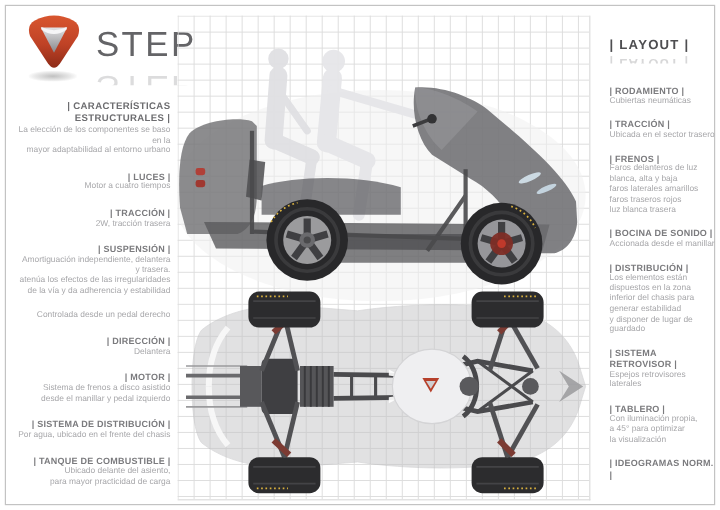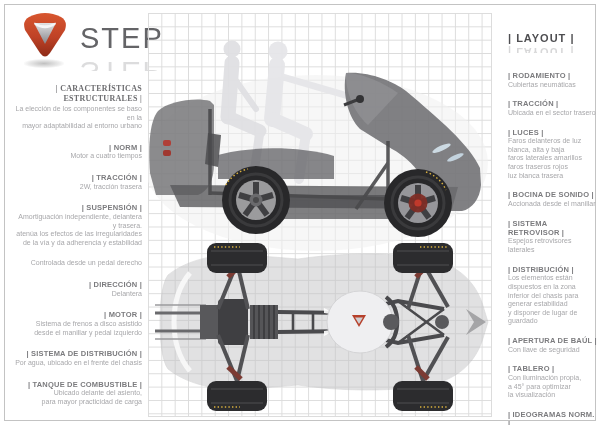--- a/index.html
+++ b/index.html
@@ -15,21 +15,21 @@
   .brand-row{position:relative;height:78px;text-align:left;}
   .logo{position:absolute;left:14px;top:4px;width:46px;height:48px;}
   .logo-shadow{position:absolute;left:16px;top:53px;width:40px;height:9px;
     background:radial-gradient(ellipse at center, rgba(90,90,90,.38) 0%, rgba(120,120,120,.15) 55%, rgba(255,255,255,0) 75%);}
   .brand-title{position:absolute;left:72px;top:15px;font-size:29px;line-height:34px;
     color:#646467;letter-spacing:2px;font-weight:400;white-space:nowrap;}
   .brand-mirror-wrap{position:absolute;left:72px;top:49px;height:16px;width:110px;overflow:hidden;opacity:.22;}
   .brand-mirror{display:block;font-size:29px;line-height:34px;color:#646467;letter-spacing:2px;
     transform:scaleY(-1);white-space:nowrap;}
 
-  .panel-header{font-size:8px;font-weight:700;color:#6d6d70;letter-spacing:.3px;line-height:10px;font-family:Liberation Serif, serif;}
+  .panel-header{font-size:8px;font-weight:700;color:#6d6d70;letter-spacing:.3px;line-height:10px;}
   .intro{font-size:7px;color:#a7a7aa;line-height:8.6px;white-space:pre-line;margin-top:1px;}
 
   .section{margin-top:12px;}
   .s-title{font-size:7.5px;font-weight:700;color:#7b7b7e;letter-spacing:.2px;line-height:9.2px;}
   .s-body{font-size:7px;color:#a7a7aa;line-height:8.6px;white-space:pre-line;margin-top:.5px;}
 
   
   .right-col{position:absolute;left:500px;top:6px;width:90px;text-align:left;padding-left:8px;box-sizing:content-box;}
   .layout-header{margin-top:26px;font-size:11px;font-weight:700;color:#4e4e51;letter-spacing:1px;line-height:13px;}
   .layout-mirror-wrap{height:8px;width:80px;overflow:hidden;opacity:.22;}
@@ -75,21 +75,21 @@
     <div class="brand-mirror-wrap">
       <span class="brand-mirror">STEP</span>
     </div>
   </div>
 
   <div class="panel-header">|  CARACTERÍSTICAS ESTRUCTURALES  |</div>
   <div class="intro">La elección de los componentes se baso en la
 mayor adaptabilidad al entorno urbano</div>
 
   <div class="section">
-    <div class="s-title">|  NORM  |</div>
+    <div class="s-title">|  LUCES  |</div>
     <div class="s-body">Motor a cuatro tiempos</div>
   </div>
   <div class="section">
     <div class="s-title">|  TRACCIÓN  |</div>
     <div class="s-body">2W, tracción trasera</div>
   </div>
   <div class="section">
     <div class="s-title">|  SUSPENSIÓN  |</div>
     <div class="s-body">Amortiguación independiente, delantera
 y trasera.
@@ -314,47 +314,43 @@
 
   <div class="section first-section">
     <div class="s-title">|  RODAMIENTO  |</div>
     <div class="s-body">Cubiertas neumáticas</div>
   </div>
   <div class="section">
     <div class="s-title">|  TRACCIÓN  |</div>
     <div class="s-body">Ubicada en el sector trasero</div>
   </div>
   <div class="section">
-    <div class="s-title">|  LUCES  |</div>
+    <div class="s-title">|  FRENOS  |</div>
     <div class="s-body">Faros delanteros de luz
 blanca, alta y baja
 faros laterales amarillos
 faros traseros rojos
 luz blanca trasera</div>
   </div>
   <div class="section">
     <div class="s-title">|  BOCINA DE SONIDO  |</div>
     <div class="s-body">Accionada desde el manillar</div>
-  </div>
-  <div class="section">
-    <div class="s-title">|  SISTEMA RETROVISOR  |</div>
-    <div class="s-body">Espejos retrovisores laterales</div>
   </div>
   <div class="section">
     <div class="s-title">|  DISTRIBUCIÓN  |</div>
     <div class="s-body">Los elementos están
 dispuestos en la zona
 inferior del chasis para
 generar estabilidad
 y disponer de lugar de
 guardado</div>
   </div>
   <div class="section">
-    <div class="s-title">|  APERTURA DE BAÚL  |</div>
-    <div class="s-body">Con llave de seguridad</div>
+    <div class="s-title">|  SISTEMA RETROVISOR  |</div>
+    <div class="s-body">Espejos retrovisores laterales</div>
   </div>
   <div class="section">
     <div class="s-title">|  TABLERO  |</div>
     <div class="s-body">Con iluminación propia,
 a 45° para optimizar
 la visualización</div>
   </div>
   <div class="section">
     <div class="s-title">|  IDEOGRAMAS NORM.  |</div>
 

